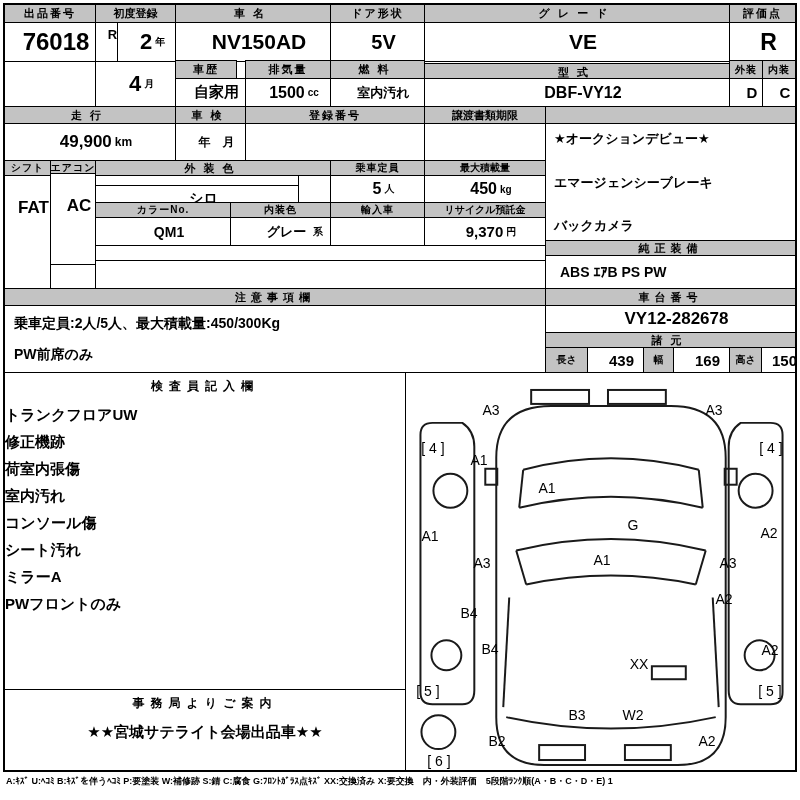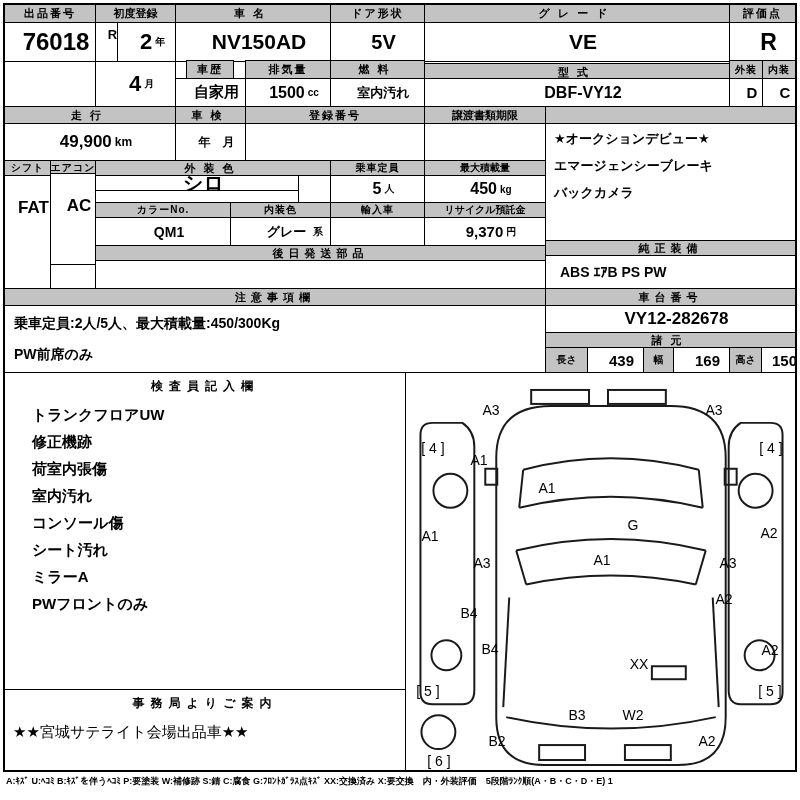--- a/index.html
+++ b/index.html
@@ -8,28 +8,28 @@
   #page { position:relative; width:800px; height:800px; background:#fff; overflow:hidden; }
   #outer { position:absolute; left:3px; top:3px; width:794px; height:769px; border:2px solid #000; pointer-events:none; }
   .cell { position:absolute; border:1px solid #000; background:#fff; display:flex; align-items:center; justify-content:center; overflow:hidden; white-space:nowrap; }
   .hdr { background:#c3c3c3; font-size:11px; font-weight:bold; letter-spacing:2px; }
   .hdr-wide { letter-spacing:8px; }
   .hdr-sm { font-size:10px; letter-spacing:1px; }
   .hdr-tight { letter-spacing:0; }
   .val { font-weight:bold; font-size:15px;padding-left:12px; }
   .top-align { align-items:flex-start; }
   .left-align { justify-content:flex-start; }
-  .col { flex-direction:column; align-items:flex-start; justify-content:flex-start;gap:8px; }
+  .col { flex-direction:column; align-items:flex-start; justify-content:space-between;gap:8px; }
   .unit { font-size:10px; font-weight:bold; margin-left:3px; }
   .panel { position:absolute; border:1px solid #000; background:#fff; }
   .panel-hdr { font-size:12px; font-weight:bold; letter-spacing:6px; text-align:center; padding-top:5px; }
   .sales-line { font-size:13px; font-weight:bold; line-height:19px; }
   .note-line  { font-size:14px; font-weight:bold; line-height:23px; }
   .insp-line  { font-size:15px; font-weight:bold; line-height:27px; }
-  .office-line{ font-size:15px; font-weight:normal; line-height:24px; }
+  .office-line{ font-size:15px; font-weight:bold; line-height:24px;text-align:center; }
   .mark { position:absolute; transform:translate(-50%,-50%); font-weight:normal; font-size:14px; white-space:nowrap; }
   #legend { position:absolute; left:6px; top:775px; width:790px; font-size:9px; font-weight:bold; white-space:nowrap; }
   svg { display:block; }
 </style>
 </head>
 <body>
 
 <div id="page">
 
   <div class="cell hdr" style="left:4px;top:4px;width:92px;height:19px">出品番号</div>
@@ -42,21 +42,21 @@
     <span style="font-size:22px">2</span>
     <span class="unit">年</span>
   </div>
   <div class="cell val" style="left:95px;top:61px;width:81px;height:46px">
     <span style="font-size:22px">4</span>
     <span class="unit">月</span>
   </div>
 
   <div class="cell hdr hdr-wide" style="left:175px;top:4px;width:156px;height:19px">車名</div>
   <div class="cell val" style="left:175px;top:22px;width:156px;height:40px;font-size:21px">NV150AD</div>
-  <div class="cell hdr" style="left:186px;top:60px;width:48px;height:19px">車歴</div>
+  <div class="cell hdr" style="left:175px;top:60px;width:62px;height:19px">車歴</div>
   <div class="cell val" style="left:175px;top:78px;width:71px;height:29px">自家用</div>
   <div class="cell hdr" style="left:245px;top:60px;width:86px;height:19px">排気量</div>
   <div class="cell val" style="left:245px;top:78px;width:86px;height:29px">
     <span style="font-size:16px">1500</span>
     <span class="unit">cc</span>
   </div>
 
   <div class="cell hdr" style="left:330px;top:4px;width:95px;height:19px">ドア形状</div>
   <div class="cell val" style="left:330px;top:22px;width:95px;height:40px;font-size:20px">5V</div>
   <div class="cell hdr hdr-wide" style="left:330px;top:60px;width:95px;height:19px">燃料</div>
@@ -91,21 +91,21 @@
       <div class="sales-line">エマージェンシーブレーキ</div>
       <div class="sales-line">バックカメラ</div>
     </div>
 
   <div class="cell hdr hdr-sm" style="left:4px;top:160px;width:47px;height:16px">シフト</div>
   <div class="cell hdr hdr-sm" style="left:50px;top:160px;width:46px;height:16px">エアコン</div>
   <div class="cell val top-align" style="left:4px;top:175px;width:47px;height:114px;font-size:17px;padding-top:22px">FAT</div>
   <div class="cell val top-align" style="left:50px;top:173px;width:46px;height:92px;font-size:17px;padding-top:22px">AC</div>
 
   <div class="cell hdr hdr-wide" style="left:95px;top:160px;width:236px;height:16px">外装色</div>
-  <div class="cell val" style="left:95px;top:175px;width:205px;height:16px;font-size:20px">シロ</div>
+  <div class="cell val" style="left:95px;top:185px;width:205px;height:27px;font-size:14px">シロ</div>
   <div class="cell" style="left:298px;top:175px;width:33px;height:28px"></div>
 
   <div class="cell hdr hdr-sm" style="left:330px;top:160px;width:95px;height:16px">乗車定員</div>
   <div class="cell val" style="left:330px;top:175px;width:95px;height:28px">
     <span style="font-size:16px">5</span>
     <span class="unit">人</span>
   </div>
   <div class="cell hdr hdr-sm hdr-tight" style="left:424px;top:160px;width:122px;height:16px">最大積載量</div>
   <div class="cell val" style="left:424px;top:175px;width:122px;height:28px">
     <span style="font-size:16px">450</span>
@@ -120,21 +120,20 @@
     <span style="position:absolute;right:7px;font-size:10px;font-weight:bold">系</span>
   </div>
   <div class="cell hdr hdr-sm" style="left:330px;top:202px;width:95px;height:16px">輸入車</div>
   <div class="cell val" style="left:330px;top:217px;width:95px;height:29px"></div>
   <div class="cell hdr hdr-sm hdr-tight" style="left:424px;top:202px;width:122px;height:16px">リサイクル預託金</div>
   <div class="cell val" style="left:424px;top:217px;width:122px;height:29px">
     <span style="font-size:15px">9,370</span>
     <span class="unit">円</span>
   </div>
 
-  <div class="cell hdr" style="left:95px;top:245px;width:451px;height:16px;letter-spacing:5px">後日発送部品</div>
   <div class="cell val" style="left:95px;top:260px;width:451px;height:29px"></div>
 
   <div class="cell hdr" style="left:545px;top:240px;width:251px;height:16px;letter-spacing:5px">純正装備</div>
   <div class="cell val left-align" style="left:545px;top:255px;width:251px;height:34px;font-size:14px;padding-left:14px">ABS ｴｱB PS PW</div>
 
   <div class="cell hdr" style="left:4px;top:288px;width:542px;height:18px;letter-spacing:5px">注意事項欄</div>
   <div class="cell col" style="left:4px;top:305px;width:542px;height:68px;padding:6px 9px">
       <div class="note-line">乗車定員:2人/5人、最大積載量:450/300Kg</div>
       <div class="note-line">PW前席のみ</div>
     </div>
@@ -144,21 +143,21 @@
   <div class="cell hdr hdr-wide" style="left:545px;top:332px;width:251px;height:16px">諸元</div>
   <div class="cell hdr hdr-sm hdr-tight" style="left:545px;top:347px;width:43px;height:26px">長さ</div>
   <div class="cell val" style="left:587px;top:347px;width:57px;height:26px">439</div>
   <div class="cell hdr hdr-sm hdr-tight" style="left:643px;top:347px;width:31px;height:26px">幅</div>
   <div class="cell val" style="left:673px;top:347px;width:57px;height:26px">169</div>
   <div class="cell hdr hdr-sm hdr-tight" style="left:729px;top:347px;width:33px;height:26px">高さ</div>
   <div class="cell val" style="left:761px;top:347px;width:35px;height:26px">150</div>
 
   <div class="panel" style="left:4px;top:372px;width:402px;height:318px">
     <div class="panel-hdr">検査員記入欄</div>
-    <div style="padding:6px 27px">
+    <div style="padding:6px 0">
         <div class="insp-line">トランクフロアUW</div>
         <div class="insp-line">修正機跡</div>
         <div class="insp-line">荷室内張傷</div>
         <div class="insp-line">室内汚れ</div>
         <div class="insp-line">コンソール傷</div>
         <div class="insp-line">シート汚れ</div>
         <div class="insp-line">ミラーA</div>
         <div class="insp-line">PWフロントのみ</div>
       </div>
   </div>

